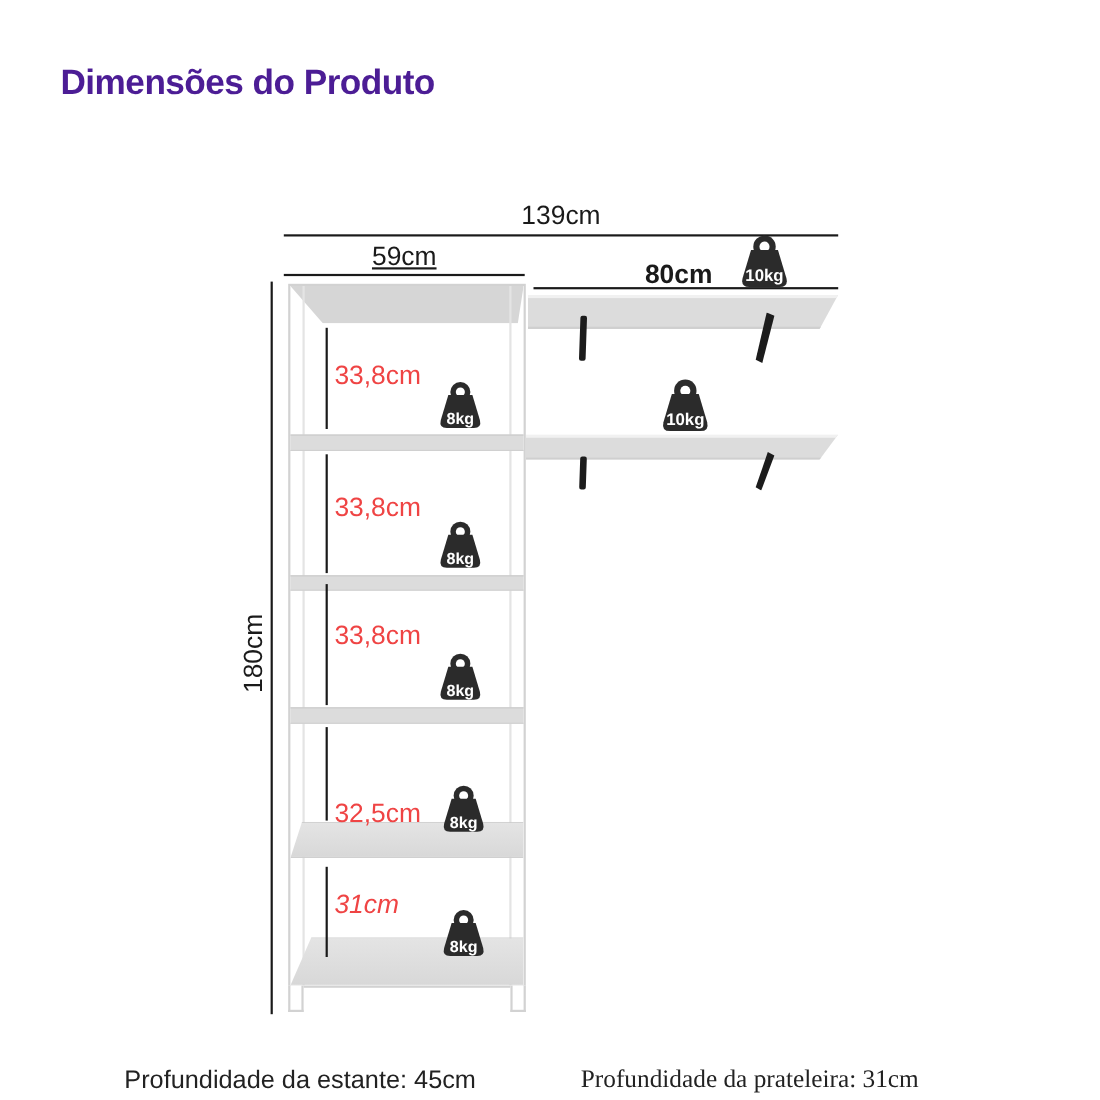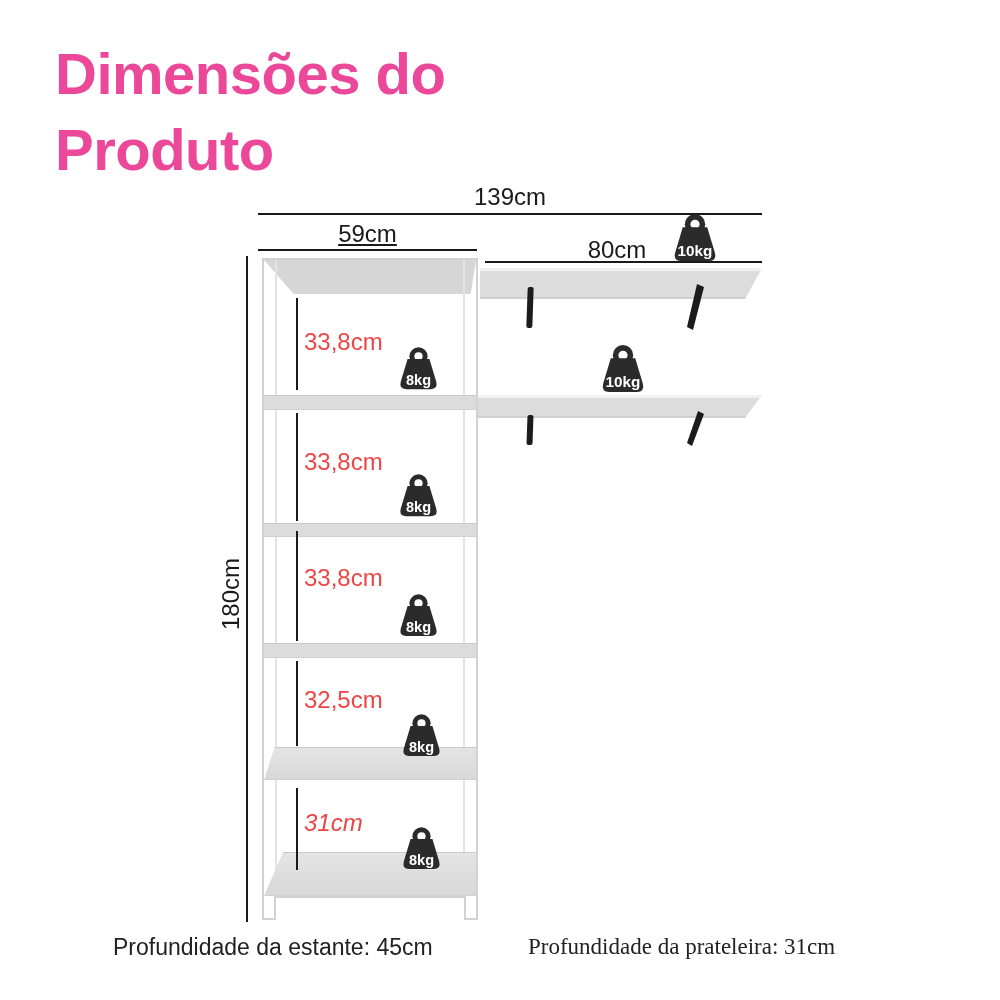--- a/index.html
+++ b/index.html
@@ -1,22 +1,22 @@
 <!DOCTYPE html>
 <html><head>
 <meta charset="utf-8">
 <style>
   html,body{margin:0;padding:0;background:#ffffff;}
   body{width:1000px;height:1000px;position:relative;overflow:hidden;
        font-family:"Liberation Sans","DejaVu Sans",sans-serif;color:#1a1a1a;}
   .abs{position:absolute;}
 
   
-  .title{left:55px;top:36px;width:440px;font-size:58px;line-height:76px;
-         font-weight:700;color:#ec4899;letter-spacing:-0.5px;}
+  .title{left:55px;top:36px;width:440px;font-size:32px;line-height:76px;
+         font-weight:700;color:#4c1d95;letter-spacing:-0.5px;}
 
   
   .dline{background:#1a1a1a;}
   .dlabel{font-size:24px;color:#1a1a1a;text-align:center;white-space:nowrap;}
 
   
   .unit{left:262px;top:258px;width:216px;height:640px;background:#fff;
         border:2px solid #d2d2d2;box-sizing:border-box;}
   .unit-top{left:0;top:0;width:212px;height:34px;background:#d6d6d6;
             clip-path:polygon(0 0,100% 0,97.5% 100%,14% 100%);}
@@ -31,38 +31,38 @@
   .wshelf{background:#dcdcdc;border-top:3px solid #f1f1f1;border-bottom:2px solid #cfcfcf;
           box-sizing:border-box;clip-path:polygon(0 0,100% 0,94% 100%,0 100%);}
   .bracket-bar{width:6px;background:#1c1c1c;border-radius:2px;}
 
   
   .tick{left:296px;width:2px;background:#1a1a1a;}
   .comp-label{left:304px;font-size:24px;color:#ef4444;white-space:nowrap;}
 
   .rot{transform:rotate(-90deg);}
 
-  .footer-text{font-size:23px;color:#222;white-space:nowrap;}
+  .footer-text{font-size:23px;color:#222;white-space:nowrap;margin-top:34px;}
 
   .weight-svg{position:absolute;overflow:visible;}
   .weight-svg text{font-family:"Liberation Sans","DejaVu Sans",sans-serif;
                    font-weight:700;fill:#ffffff;}
 </style>
 </head>
 <body>
 
 <div class="abs title">Dimensões do Produto</div>
 
 <div class="abs dlabel" style="left:258px;top:183px;width:504px;">139cm</div>
 <div class="abs dline" style="left:258px;top:213px;width:504px;height:2px;"></div>
 
 <div class="abs dlabel" style="left:258px;top:220px;width:219px;text-decoration:underline;">59cm</div>
 <div class="abs dline" style="left:258px;top:249px;width:219px;height:2px;"></div>
 
-<div class="abs dlabel" style="left:517px;top:236px;width:200px;">80cm</div>
+<div class="abs dlabel" style="left:517px;top:236px;width:200px;font-weight:bold;">80cm</div>
 <div class="abs dline" style="left:485px;top:261px;width:277px;height:2px;"></div>
 
 <div class="abs dline" style="left:246px;top:256px;width:2px;height:666px;"></div>
 <div class="abs dlabel rot" style="left:186px;top:580px;width:90px;">180cm</div>
 
 <div class="abs unit">
   <div class="abs unit-top"></div>
   <div class="abs post" style="left:11px;"></div>
   <div class="abs post" style="right:11px;"></div>
   <div class="abs shelf-band" style="top:135px;height:15px;"></div>
@@ -76,21 +76,21 @@
 
 <div class="abs tick" style="top:298px;height:92px;"></div>
 <div class="abs tick" style="top:413px;height:108px;"></div>
 <div class="abs tick" style="top:531px;height:110px;"></div>
 <div class="abs tick" style="top:661px;height:85px;"></div>
 <div class="abs tick" style="top:788px;height:82px;"></div>
 
 <div class="abs comp-label" style="top:328px;">33,8cm</div>
 <div class="abs comp-label" style="top:448px;">33,8cm</div>
 <div class="abs comp-label" style="top:564px;">33,8cm</div>
-<div class="abs comp-label" style="top:686px;">32,5cm</div>
+<div class="abs comp-label" style="top:726px;">32,5cm</div>
 <div class="abs comp-label" style="top:809px;font-style:italic;">31cm</div>
 
 <div class="abs wshelf" style="left:480px;top:268px;width:282px;height:31px;"></div>
 <div class="abs wshelf" style="left:478px;top:395px;width:284px;height:23px;"></div>
 
 <div class="abs bracket-bar" style="left:527px;top:287px;height:41px;transform:rotate(2deg);"></div>
 <svg class="abs" style="left:684px;top:284px;" width="24" height="46" viewBox="0 0 24 46">
   <polygon points="13,0 20,3 9,46 3,43" fill="#1c1c1c"></polygon>
   <line x1="17" y1="5" x2="5" y2="40" stroke="#1c1c1c" stroke-width="2"></line>
 </svg>

